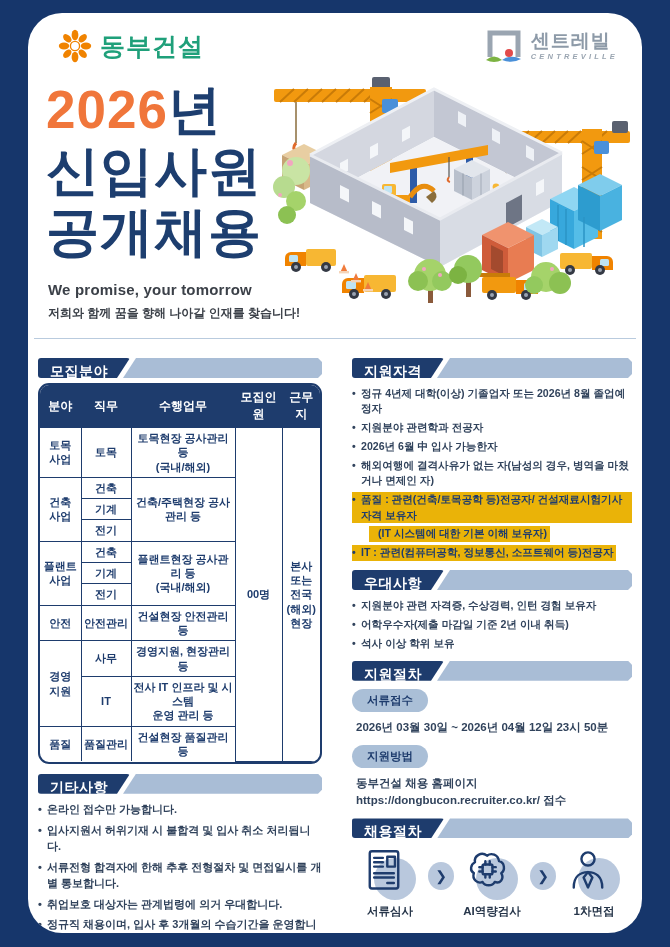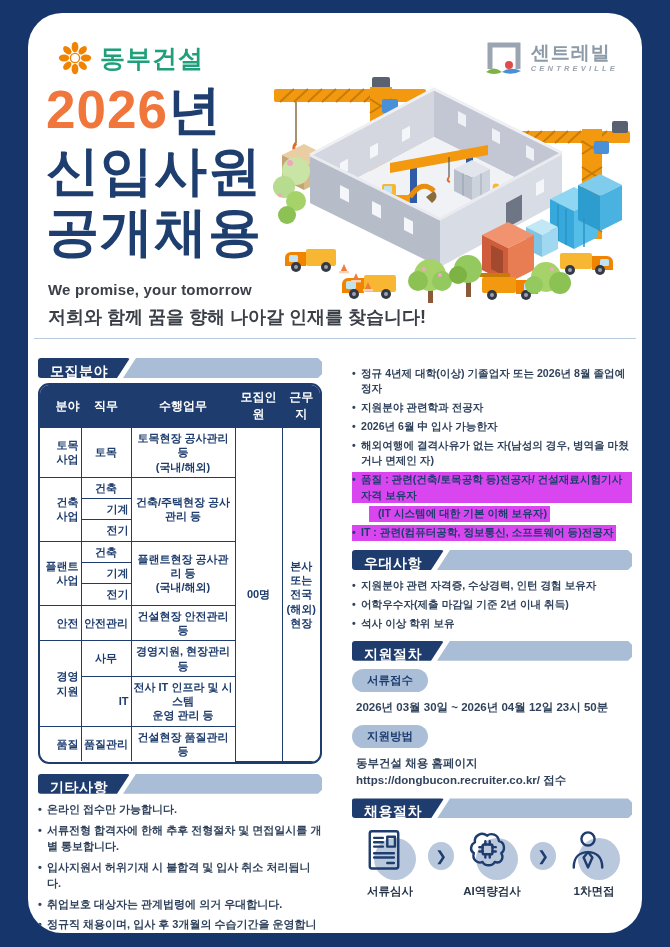--- a/index.html
+++ b/index.html
@@ -2,34 +2,34 @@
 <html><head>
 <meta charset="utf-8">
 <style>
   * { margin:0; padding:0; box-sizing:border-box; }
   html,body { width:670px; height:947px; }
   body { background:#16366b; font-family:"Liberation Sans","DejaVu Sans",sans-serif; position:relative; overflow:hidden; }
 
   .card { position:absolute; left:28px; top:13px; width:614px; height:920px; background:#ffffff; border-radius:34px; overflow:hidden; }
 
   
-  .logo-row { position:absolute; left:30px; right:24px; top:22px; height:46px; display:flex; justify-content:space-between; }
+  .logo-row { position:absolute; left:30px; right:24px; top:10px; height:46px; display:flex; justify-content:space-between; }
   .dongbu { display:flex; align-items:center; gap:8px; }
   .dongbu-text { font-size:25px; font-weight:800; color:#1fa07a; letter-spacing:1px; }
   .centre { display:flex; align-items:center; gap:7px; }
   .centre-texts { display:flex; flex-direction:column; line-height:1; }
   .centre-ko { font-size:19px; font-weight:800; color:#8d9aa8; letter-spacing:1px; }
   .centre-en { font-size:7.5px; font-weight:700; color:#9aa5b1; letter-spacing:3.2px; margin-top:3px;font-style:italic; }
 
   
   .hero-title { position:absolute; left:18px; top:66px; font-weight:800; font-size:53px; line-height:61px; letter-spacing:1px; color:#1d3e6f; }
   .hero-title .year { color:#f0763b; }
   .hero-sub { position:absolute; left:20px; top:268px; color:#3b4048; }
   .hero-sub .en { font-size:15px; font-weight:800; letter-spacing:0.2px; }
-  .hero-sub .ko { font-size:18px; font-weight:700; margin-top:7px; }
+  .hero-sub .ko { font-size:12px; font-weight:700; margin-top:7px; }
   .illu { position:absolute; left:216px; top:46px; width:392px; height:256px; }
 
   .divider { position:absolute; left:6px; right:6px; top:325px; height:1px; background:#b9cbde; }
 
   
   .col-left  { position:absolute; left:10px;  top:345px; width:284px; }
   .col-right { position:absolute; left:324px; top:345px; width:280px; }
 
   
   .sec { position:relative; height:20px; }
@@ -37,28 +37,28 @@
              clip-path:polygon(13px 0, calc(100% - 4px) 0, 100% 4px, 100% calc(100% - 4px), calc(100% - 4px) 100%, 0 100%); }
   .sec-dark { position:absolute; left:0; top:0; bottom:0; width:92px; background:#1e3c6d; border-radius:3px;
               clip-path:polygon(0 0, 100% 0, calc(100% - 13px) 100%, 0 100%);
               color:#fff; font-size:14px; font-weight:800; line-height:26px; padding-left:12px; letter-spacing:0.5px; }
 
   
   .table-wrap { margin-top:5px; border:2px solid #1e3c6d; border-radius:11px; overflow:hidden; }
   table { width:100%; border-collapse:collapse; color:#1e3c6d; text-align:center; }
   th { background:#1e3c6d; color:#fff; font-size:12px; font-weight:800; padding:4px 1px; border:1px solid #1e3c6d; }
   td { border:1px solid #1e3c6d; font-size:11px; font-weight:800; padding:3px 2px; line-height:1.3; white-space:pre-line; }
-  tr:first-child th { border-top:none; } td:first-child, th:first-child { border-left:none;text-align:right; }
+  tr:first-child th { border-top:none; } td:first-child, th:first-child { border-left:none; }
   td:last-child, th:last-child { border-right:none; } tr:last-child td { border-bottom:none; }
 
   
   ul.blist { list-style:none; margin-top:8px; }
   ul.blist li { font-size:10.6px; font-weight:700; color:#31435c; line-height:1.45; padding-left:9px; position:relative; margin-bottom:3.5px; width:fit-content; }
   ul.blist li::before { content:"\2022"; position:absolute; left:0; top:0; }
-  ul.blist li.hl { background:#d946ef; color:#1e3c6d; padding-right:3px; }
+  ul.blist li.hl { background:#eab308; color:#1e3c6d; padding-right:3px; }
   ul.blist li.indent { margin-left:17px; }
   ul.blist li.nobullet::before { content:""; }
   .col-left ul.blist li { font-size:11px; margin-bottom:5px; }
 
   .gap6{height:6px;} .gap8{height:8px;} .gap10{height:10px;}
 
   
   .pill { display:inline-block; background:#aabfd7; color:#1e3c6d; font-size:11.5px; font-weight:800; border-radius:13px; padding:4px 15px; }
   .apply-text { font-size:11.5px; font-weight:800; color:#31435c; margin:7px 0 9px 4px; line-height:1.5; }
   .apply-link { cursor:pointer; }
@@ -397,29 +397,33 @@
         </table>
     </div>
 
     <div class="gap10"></div>
     <div class="sec">
       <div class="sec-bar"></div>
       <div class="sec-dark">기타사항</div>
     </div>
     <ul class="blist">
       <li>온라인 접수만 가능합니다.</li>
+      <li>입사지원서 허위기재 시 불합격 및 입사 취소 처리됩니다.</li>
       <li>서류전형 합격자에 한해 추후 전형절차 및 면접일시를 개별 통보합니다.</li>
-      <li>입사지원서 허위기재 시 불합격 및 입사 취소 처리됩니다.</li>
       <li>취업보호 대상자는 관계법령에 의거 우대합니다.</li>
       <li>정규직 채용이며, 입사 후 3개월의 수습기간을 운영합니다.</li>
     </ul>
 
   </div>
 
   <div class="col-right">
+    <div class="sec">
+      <div class="sec-bar"></div>
+      <div class="sec-dark">지원자격</div>
+    </div>
     <ul class="blist">
       <li>정규 4년제 대학(이상) 기졸업자 또는 2026년 8월 졸업예정자</li>
       <li>지원분야 관련학과 전공자</li>
       <li>2026년 6월 中 입사 가능한자</li>
       <li>해외여행에 결격사유가 없는 자(남성의 경우, 병역을 마쳤거나 면제인 자)</li>
       <li class="hl">품질 : 관련(건축/토목공학 등)전공자/ 건설재료시험기사 자격 보유자</li>
       <li class="hl indent nobullet">(IT 시스템에 대한 기본 이해 보유자)</li>
       <li class="hl">IT : 관련(컴퓨터공학, 정보통신, 소프트웨어 등)전공자</li>
     </ul>
 

